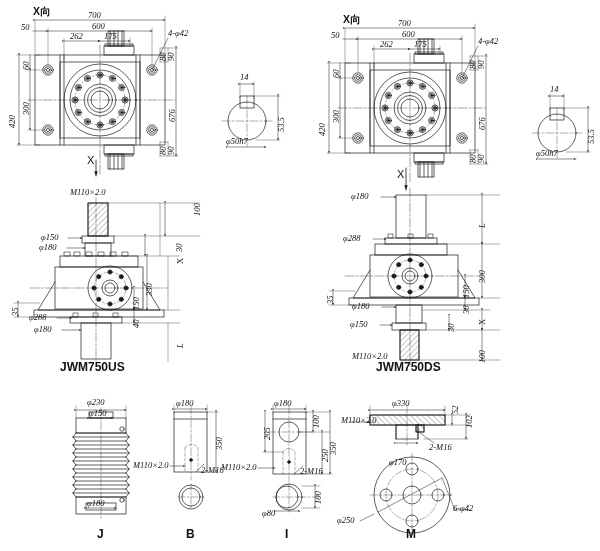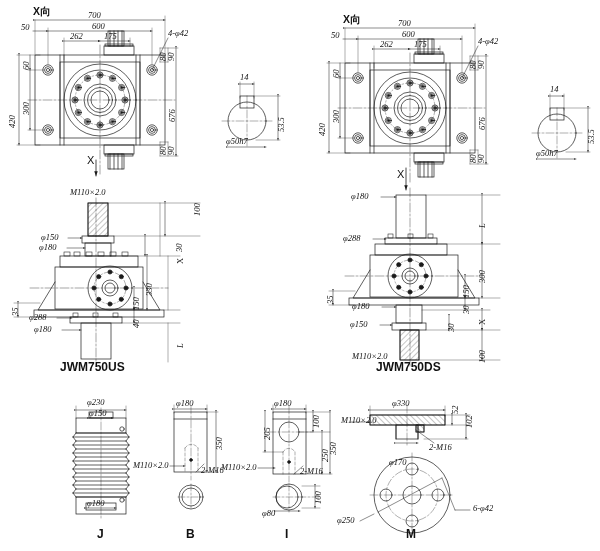--- a/index.html
+++ b/index.html
@@ -670,16 +670,16 @@
 <div class="lbl vert" style="left:314px;top:504px;transform:rotate(-90deg);">100</div>
 <div class="lbl view-name" style="left:285px;top:528px;">I</div>
 
 <div class="lbl" style="left:392px;top:399px;">φ330</div>
 <div class="lbl vert" style="left:451px;top:414px;transform:rotate(-90deg);">52</div>
 <div class="lbl vert" style="left:465px;top:428px;transform:rotate(-90deg);">102</div>
 <div class="lbl" style="left:341px;top:416px;">M110×2.0</div>
 <div class="lbl" style="left:389px;top:444px;margin-top:14px;">φ170</div>
 <div class="lbl" style="left:429px;top:443px;">2-M16</div>
 <div class="lbl" style="left:337px;top:516px;">φ250</div>
-<div class="lbl" style="left:473px;top:504px;">6-φ42</div>
+<div class="lbl" style="left:453px;top:504px;">6-φ42</div>
 <div class="lbl view-name" style="left:406px;top:528px;">M</div>
 
 </div>
 
 </body></html>

